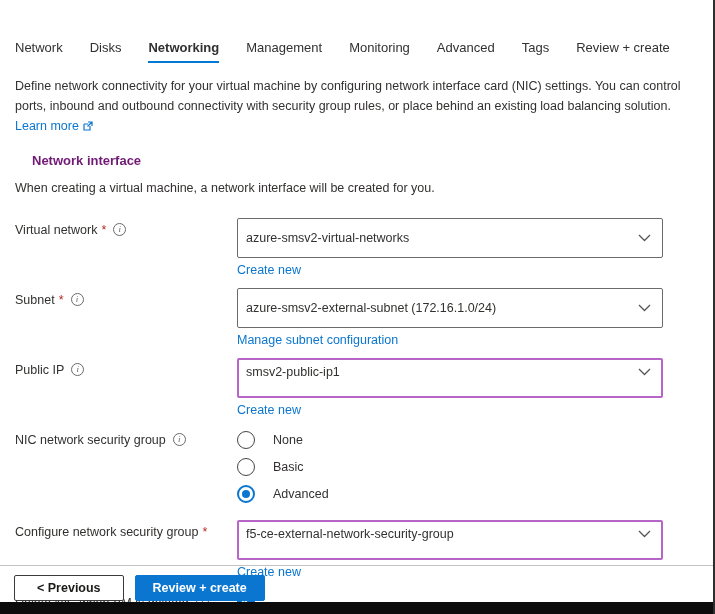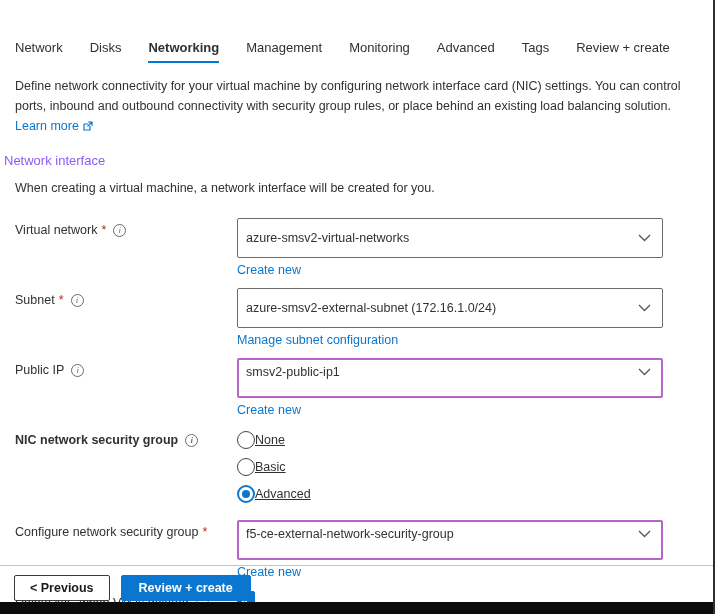--- a/index.html
+++ b/index.html
@@ -21,27 +21,27 @@
   
   .tabs { display:flex; gap:27px; padding:40px 0 0 15px; align-items:flex-end; }
   .tab { font-size:13px; color:#323130; padding-bottom:6px; cursor:pointer; white-space:nowrap; border-bottom:2.5px solid transparent; }
   .tab.active { font-weight:700; border-bottom:2.5px solid #0078d4;text-align:center; }
   
   .desc { margin:13px 15px 0 15px; max-width:692px; font-size:12.5px; line-height:20px; color:#323130; }
   .link { color:#0b76cf; font-size:12.5px; text-decoration:none; cursor:pointer; }
   .learn-more { display:inline-flex; align-items:center; gap:4px; margin:2px 0 0 15px; }
   .ext-icon svg { display:block; }
   
-  .section-heading { margin:19px 0 0 4px; font-size:13px; font-weight:400; color:#8b5cf6; }
+  .section-heading { margin:19px 0 0 32px; font-size:13px; font-weight:700; color:#701a75; }
   .section-intro { margin:13px 0 0 15px; font-size:12.5px; }
   
   .form { margin-left:15px; }
   .row { display:flex; align-items:flex-start; }
-  .label-cell { width:222px; flex-shrink:0; font-size:12.5px; padding-top:5px; display:flex; align-items:flex-end; }
-  .label-cell.top { padding-top:2px;font-weight:bold; }
+  .label-cell { width:222px; flex-shrink:0; font-size:12.5px; padding-top:5px; display:flex; align-items:flex-start; }
+  .label-cell.top { padding-top:2px; }
   .req { color:#b02a21; margin-left:4px; font-size:12.5px; }
   .info-icon {
     width:13px; height:13px; border:1px solid #6a6a6a; border-radius:50%;
     color:#6a6a6a; font-size:9px; line-height:11px; text-align:center;
     display:inline-block; margin-left:7px; font-family:"Liberation Serif", serif; font-style:italic;
     flex-shrink:0; cursor:default;
   }
   .control-cell { width:426px; }
   .select {
     width:426px; height:40px; border:1px solid #6b6b6b; border-radius:2px;
@@ -52,33 +52,33 @@
   .chevron svg { display:block; }
   .sub-link { display:inline-block; margin-top:5px; }
   
   .radio-row { display:flex; align-items:center; margin-bottom:9px; cursor:pointer; }
   .radio {
     width:18px; height:18px; border-radius:50%; border:1.5px solid #454545;
     background:#fff; flex-shrink:0; display:flex; align-items:center; justify-content:center;
   }
   .radio.selected { border:2px solid #0b76cf; }
   .radio-dot { width:8px; height:8px; border-radius:50%; background:#0b76cf; }
-  .radio-label { font-size:12.5px; margin-left:0;text-decoration:underline; }
+  .radio-label { font-size:12.5px; margin-left:18px; }
   
   .checkbox {
     width:18px; height:18px; border:1px solid #454545; border-radius:2px;
     background:#fff; display:flex; align-items:center; justify-content:center; cursor:pointer;
   }
   .checkbox.checked { background:#0b76cf; border-color:#0b76cf; }
   .checkbox.disabled { background:#f1f1f1; border-color:#c6c6c6; cursor:default; }
   
   .footer-divider { position:absolute; left:0; right:0; bottom:48px; height:1.5px; background:#c2c2c2; }
   .footer { position:absolute; left:14px; bottom:13px; display:flex; gap:11px; }
   .btn {
-    height:26px; padding:0 15px; font-size:12.5px; font-weight:700;
+    height:26px; padding:0 22px; font-size:12.5px; font-weight:700;
     background:#fff; color:#1b1a19; border:1px solid #3b3b3b; border-radius:2px;
     display:flex; align-items:center; cursor:pointer; white-space:nowrap;
     font-family:"Liberation Sans", sans-serif;
   }
   .btn.primary { background:#0b76cf; border-color:#0b76cf; color:#fff; padding:0 17px; }
   
   .mt-row1 { margin-top:23px; }
   .mt-row  { margin-top:10px; }
   .mt-radios { margin-top:13px; }
   .mt-nsg  { margin-top:8px; }

